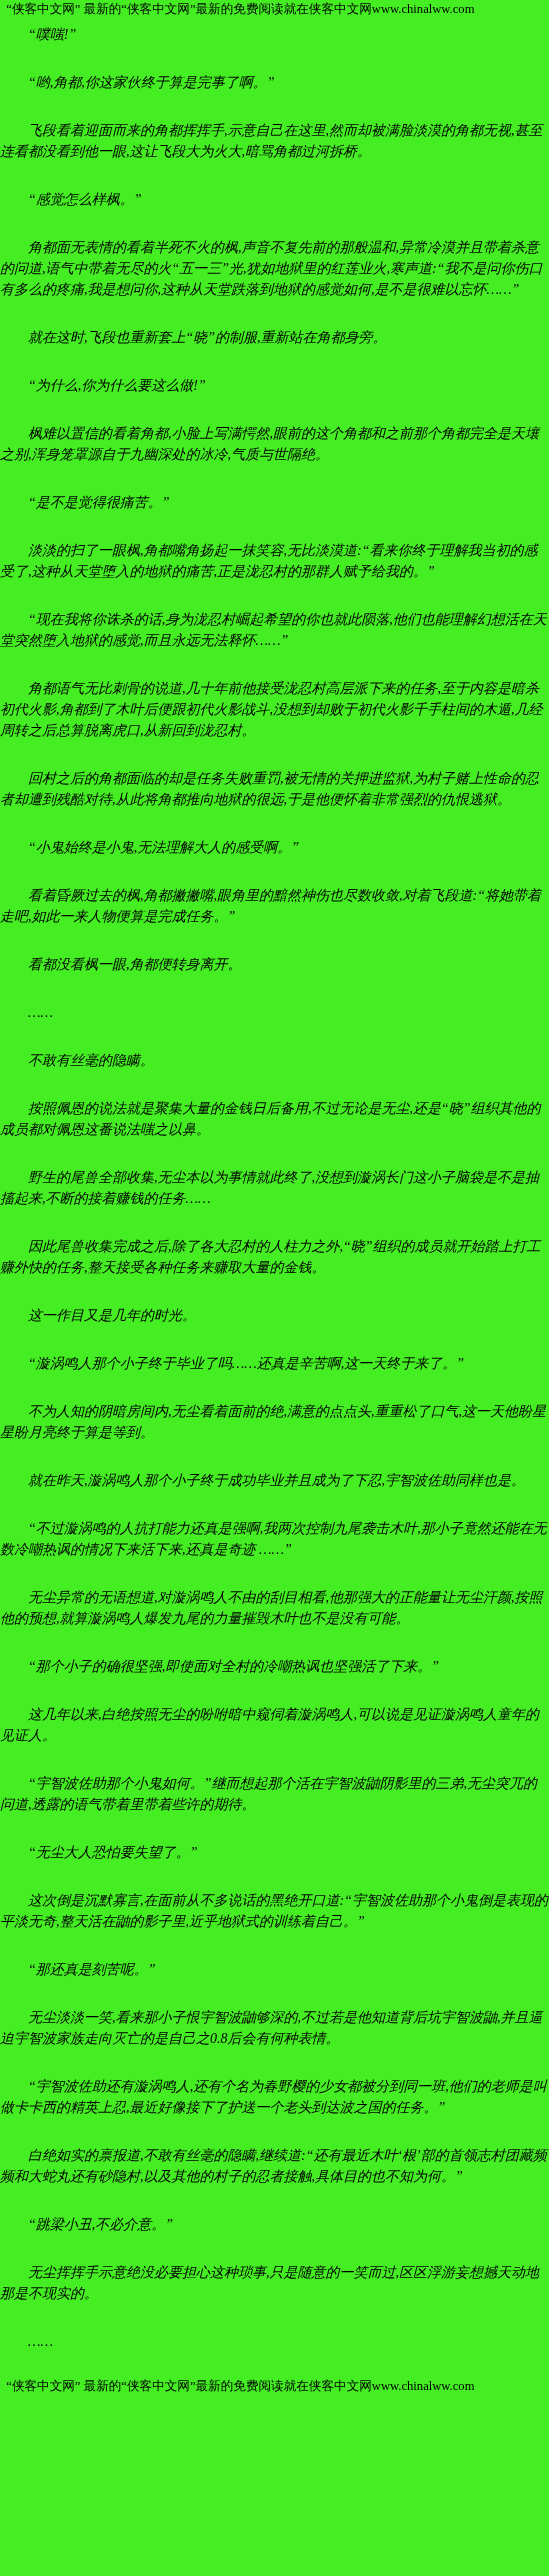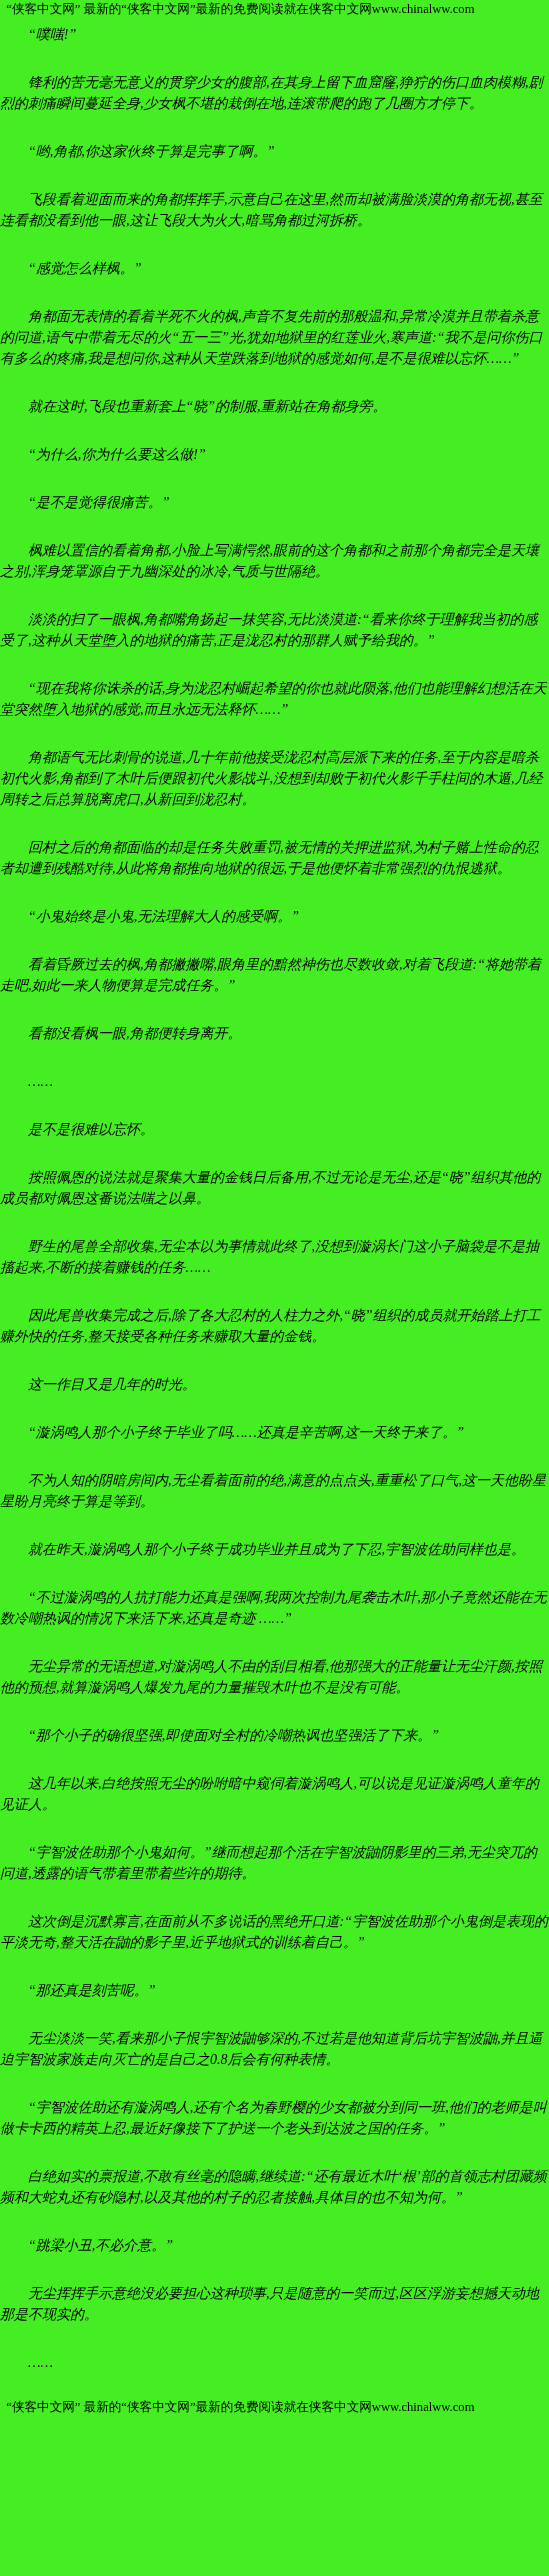--- a/index.html
+++ b/index.html
@@ -35,50 +35,50 @@
   .content p:last-child{margin-bottom:15.7px;}
 </style>
 </head>
 <body>
 
 <div class="page">
   <div class="promo">“侠客中文网” 最新的“侠客中文网”最新的免费阅读就在侠客中文网www.chinalww.com</div>
 
   <div class="content" id="novel-content">
       <p>“噗嗤!”</p>
-      <p>锋利的苦无毫无意义的贯穿少女的腹部,在其身上留下血窟窿,狰狞的伤口血肉模糊,剧烈的刺痛瞬间蔓延全身,少女枫不堪的栽倒在地,连滚带爬的跑了几圈方才停下。</p>
       <p>“哟,角都,你这家伙终于算是完事了啊。”</p>
       <p>飞段看着迎面而来的角都挥挥手,示意自己在这里,然而却被满脸淡漠的角都无视,甚至连看都没看到他一眼,这让飞段大为火大,暗骂角都过河拆桥。</p>
       <p>“感觉怎么样枫。”</p>
       <p>角都面无表情的看着半死不火的枫,声音不复先前的那般温和,异常冷漠并且带着杀意的问道,语气中带着无尽的火“五一三”光,犹如地狱里的红莲业火,寒声道:“我不是问你伤口有多么的疼痛,我是想问你,这种从天堂跌落到地狱的感觉如何,是不是很难以忘怀……”</p>
       <p>就在这时,飞段也重新套上“晓”的制服,重新站在角都身旁。</p>
       <p>“为什么,你为什么要这么做!”</p>
+      <p>枫难以置信的看着角都,小脸上写满愕然,眼前的这个角都和之前那个角都完全是天壤之别,浑身笼罩源自于九幽深处的冰冷,气质与世隔绝。</p>
       <p>“是不是觉得很痛苦。”</p>
-      <p>枫难以置信的看着角都,小脸上写满愕然,眼前的这个角都和之前那个角都完全是天壤之别,浑身笼罩源自于九幽深处的冰冷,气质与世隔绝。</p>
       <p>淡淡的扫了一眼枫,角都嘴角扬起一抹笑容,无比淡漠道:“看来你终于理解我当初的感受了,这种从天堂堕入的地狱的痛苦,正是泷忍村的那群人赋予给我的。”</p>
       <p>“现在我将你诛杀的话,身为泷忍村崛起希望的你也就此陨落,他们也能理解幻想活在天堂突然堕入地狱的感觉,而且永远无法释怀……”</p>
       <p>角都语气无比刺骨的说道,几十年前他接受泷忍村高层派下来的任务,至于内容是暗杀初代火影,角都到了木叶后便跟初代火影战斗,没想到却败于初代火影千手柱间的木遁,几经周转之后总算脱离虎口,从新回到泷忍村。</p>
       <p>回村之后的角都面临的却是任务失败重罚,被无情的关押进监狱,为村子赌上性命的忍者却遭到残酷对待,从此将角都推向地狱的很远,于是他便怀着非常强烈的仇恨逃狱。</p>
       <p>“小鬼始终是小鬼,无法理解大人的感受啊。”</p>
       <p>看着昏厥过去的枫,角都撇撇嘴,眼角里的黯然神伤也尽数收敛,对着飞段道:“将她带着走吧,如此一来人物便算是完成任务。”</p>
       <p>看都没看枫一眼,角都便转身离开。</p>
       <p>……</p>
-      <p>是不是很难以忘怀。</p>
+      <p>不敢有丝毫的隐瞒。</p>
       <p>按照佩恩的说法就是聚集大量的金钱日后备用,不过无论是无尘,还是“晓”组织其他的成员都对佩恩这番说法嗤之以鼻。</p>
       <p>野生的尾兽全部收集,无尘本以为事情就此终了,没想到漩涡长门这小子脑袋是不是抽搐起来,不断的接着赚钱的任务……</p>
       <p>因此尾兽收集完成之后,除了各大忍村的人柱力之外,“晓”组织的成员就开始踏上打工赚外快的任务,整天接受各种任务来赚取大量的金钱。</p>
       <p>这一作目又是几年的时光。</p>
       <p>“漩涡鸣人那个小子终于毕业了吗……还真是辛苦啊,这一天终于来了。”</p>
       <p>不为人知的阴暗房间内,无尘看着面前的绝,满意的点点头,重重松了口气,这一天他盼星星盼月亮终于算是等到。</p>
       <p>就在昨天,漩涡鸣人那个小子终于成功毕业并且成为了下忍,宇智波佐助同样也是。</p>
       <p>“不过漩涡鸣的人抗打能力还真是强啊,我两次控制九尾袭击木叶,那小子竟然还能在无数冷嘲热讽的情况下来活下来,还真是奇迹 ……”</p>
       <p>无尘异常的无语想道,对漩涡鸣人不由的刮目相看,他那强大的正能量让无尘汗颜,按照他的预想,就算漩涡鸣人爆发九尾的力量摧毁木叶也不是没有可能。</p>
       <p>“那个小子的确很坚强,即使面对全村的冷嘲热讽也坚强活了下来。”</p>
       <p>这几年以来,白绝按照无尘的吩咐暗中窥伺着漩涡鸣人,可以说是见证漩涡鸣人童年的见证人。</p>
       <p>“宇智波佐助那个小鬼如何。”继而想起那个活在宇智波鼬阴影里的三弟,无尘突兀的问道,透露的语气带着里带着些许的期待。</p>
+      <p>“无尘大人恐怕要失望了。”</p>
       <p>这次倒是沉默寡言,在面前从不多说话的黑绝开口道:“宇智波佐助那个小鬼倒是表现的平淡无奇,整天活在鼬的影子里,近乎地狱式的训练着自己。”</p>
       <p>“那还真是刻苦呢。”</p>
       <p>无尘淡淡一笑,看来那小子恨宇智波鼬够深的,不过若是他知道背后坑宇智波鼬,并且逼迫宇智波家族走向灭亡的是自己之0.8后会有何种表情。</p>
       <p>“宇智波佐助还有漩涡鸣人,还有个名为春野樱的少女都被分到同一班,他们的老师是叫做卡卡西的精英上忍,最近好像接下了护送一个老头到达波之国的任务。”</p>
       <p>白绝如实的禀报道,不敢有丝毫的隐瞒,继续道:“还有最近木叶‘根’部的首领志村团藏频频和大蛇丸还有砂隐村,以及其他的村子的忍者接触,具体目的也不知为何。”</p>
       <p>“跳梁小丑,不必介意。”</p>
       <p>无尘挥挥手示意绝没必要担心这种琐事,只是随意的一笑而过,区区浮游妄想撼天动地那是不现实的。</p>
       <p>……</p>
     </div>
 

